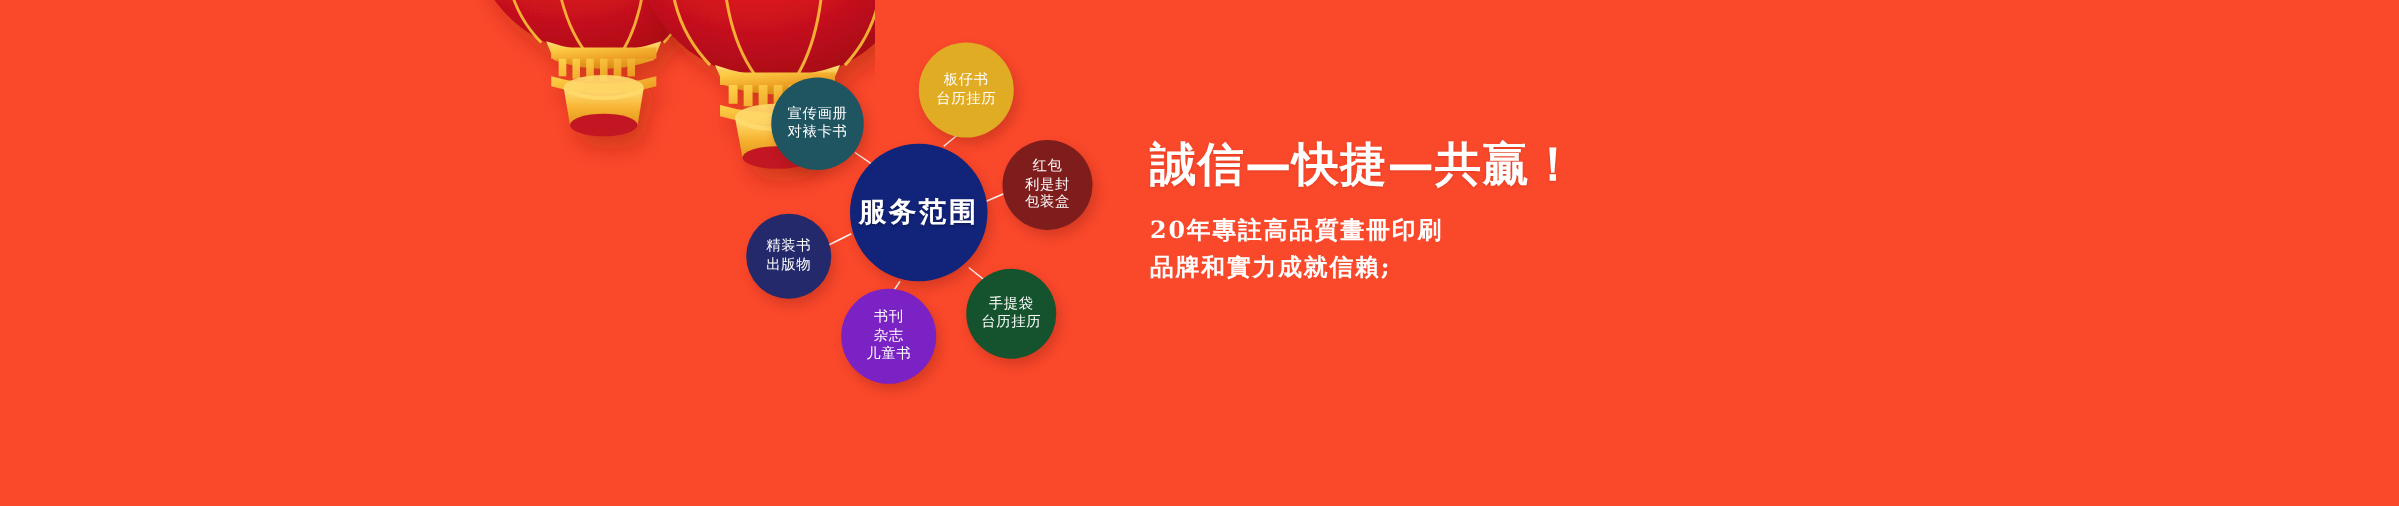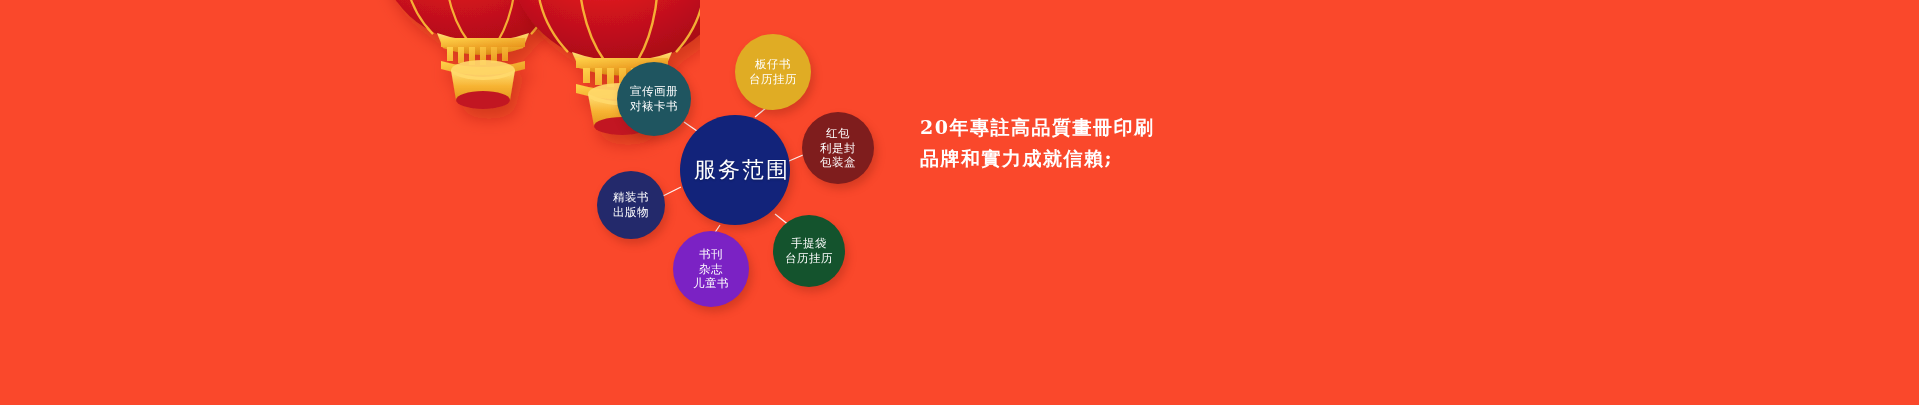--- a/index.html
+++ b/index.html
@@ -24,23 +24,22 @@
     position:absolute;border-radius:50%;
     display:flex;flex-direction:column;
     align-items:center;justify-content:center;
     color:#ffffff;text-align:center;
     box-shadow:3px 5px 9px rgba(120,25,10,0.28);
     line-height:1.28;
     letter-spacing:0.5px;
   }
   .bubble .ln{display:block;white-space:nowrap;}
   .bubble.center{
-    font-size:22px;font-weight:400;letter-spacing:2px;
+    font-size:22px;font-weight:700;letter-spacing:2px;
     text-shadow:0 1px 2px rgba(0,0,0,.25);
-    align-items:flex-end;
   }
   .bubble.sat{font-size:11.5px;font-weight:400;}
 
   
   .slogan{
     position:absolute;left:920px;top:112px;width:760px;color:#ffffff;
   }
   .slogan-main{
     font-family:"DejaVu Sans","Liberation Sans",sans-serif;
     font-size:37px;font-weight:700;letter-spacing:1px;
@@ -184,17 +183,18 @@
       <span class="ln">杂志</span>
       <span class="ln">儿童书</span>
     </div>
 
     <div class="bubble center" style="left:680px;top:115px;width:110px;height:110px;background:#12237a;">
       <span class="ln">服务范围</span>
     </div>
   </div>
 
   <div class="slogan">
+    <p class="slogan-main">誠信—快捷—共贏！</p>
     <p class="slogan-sub">20年專註高品質畫冊印刷</p>
     <p class="slogan-sub">品牌和實力成就信賴;</p>
   </div>
 
 </div>
 
 </body></html>

